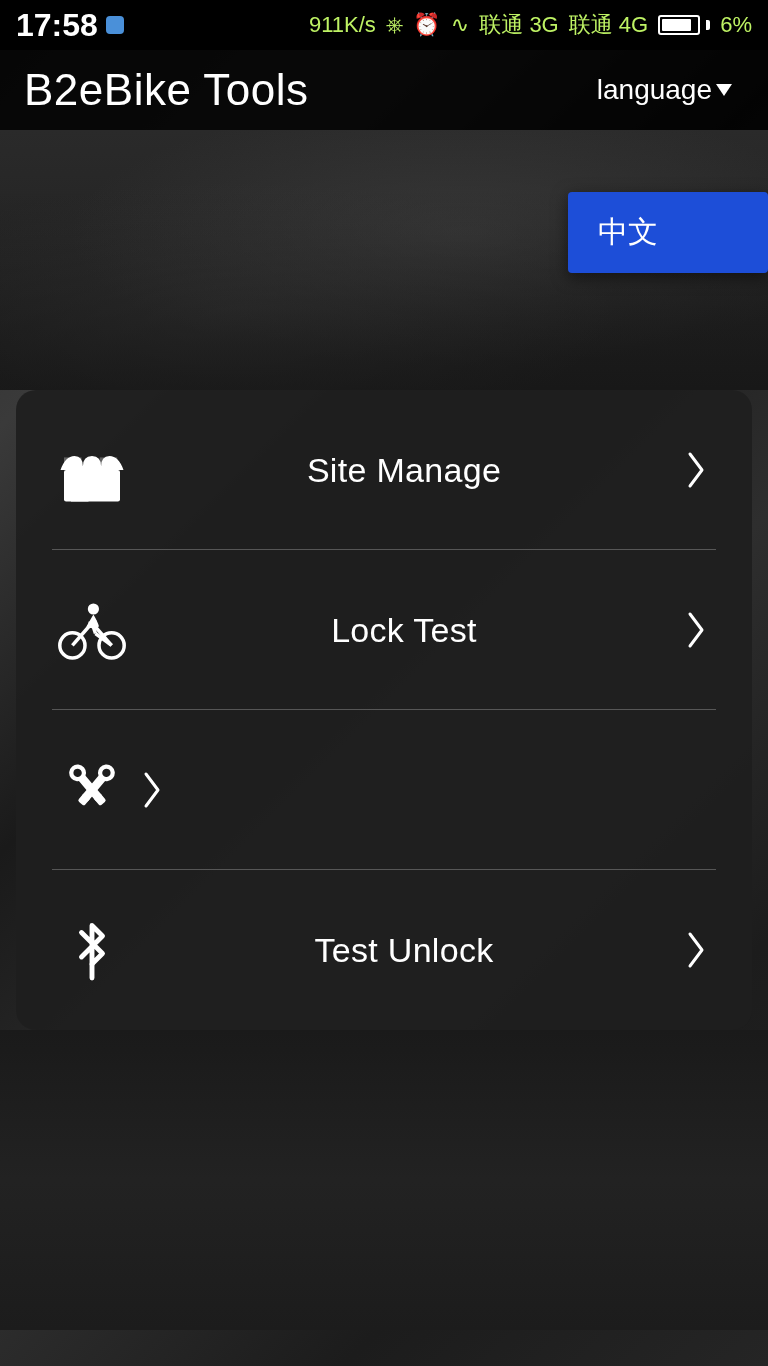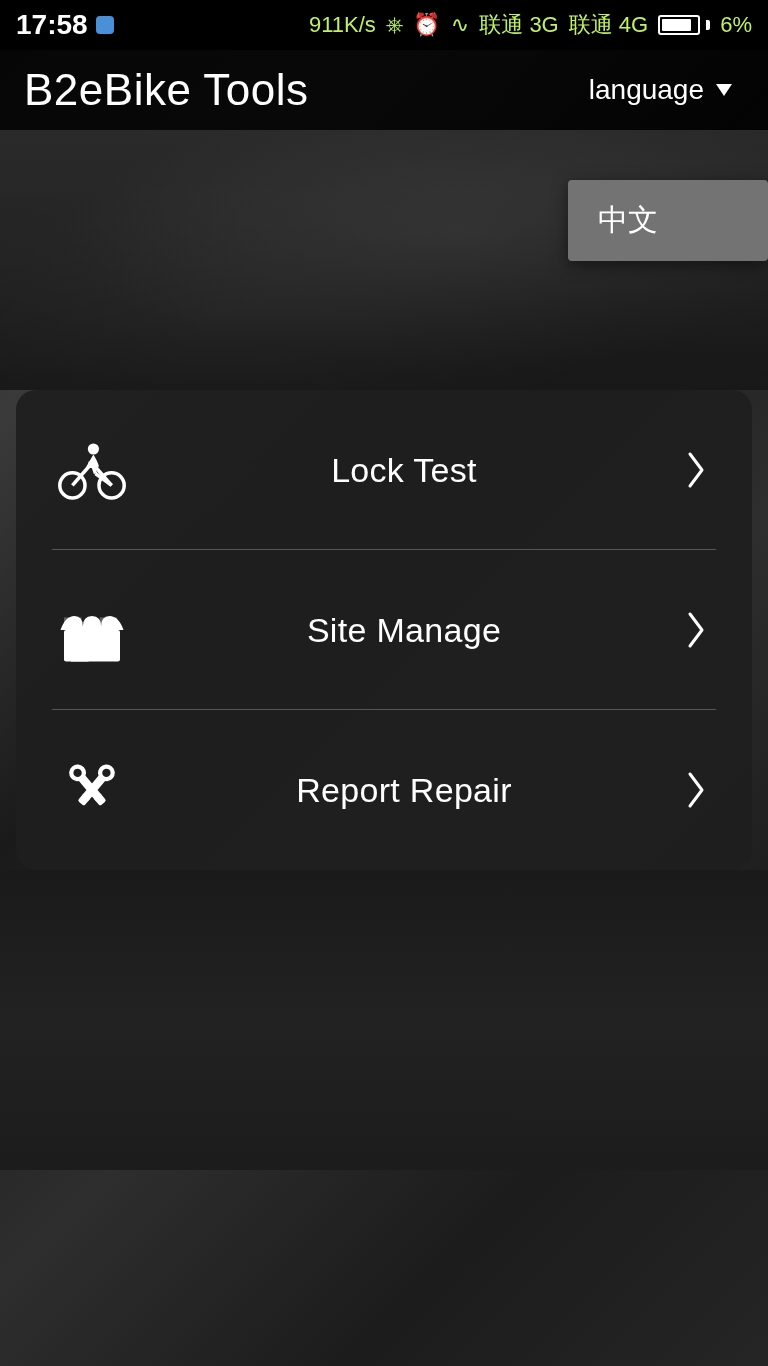--- a/index.html
+++ b/index.html
@@ -37,21 +37,21 @@
       font-weight: 500;
     }
 
     .status-left {
       display: flex;
       align-items: center;
       gap: 8px;
     }
 
     .status-time {
-      font-size: 28px;
+      font-size: 32px;
       font-weight: 600;
       color: #fff;
     }
 
     .status-blue-dot {
       width: 18px;
       height: 18px;
       background: #4a90d9;
       border-radius: 4px;
     }
@@ -111,43 +111,43 @@
     .app-title {
       color: #fff;
       font-size: 44px;
       font-weight: 500;
       letter-spacing: 0.5px;
     }
 
     .language-button {
       display: flex;
       align-items: center;
-      gap: 8px;
+      gap: 0;
       color: #fff;
       font-size: 28px;
       cursor: pointer;
       padding: 8px 12px;
     }
 
     .chevron-down {
       width: 0;
       height: 0;
       border-left: 8px solid transparent;
       border-right: 8px solid transparent;
       border-top: 12px solid #fff;
       margin-left: 4px;
     }
 
     
     .language-dropdown {
       position: absolute;
-      top: 130px;
+      top: 142px;
       right: 0;
       z-index: 100;
-      background: #737373;
+      background: #1d4ed8;
       border-radius: 4px;
       min-width: 200px;
       overflow: hidden;
       box-shadow: 0 4px 16px rgba(0,0,0,0.5);
     }
 
     .dropdown-item {
       display: block;
       padding: 20px 30px;
       color: #fff;
@@ -313,60 +313,60 @@
     <div class="building-silhouette"></div>
   </div>
 </div>
 
 <div class="main-card">
 
   <div class="menu-item">
     <div class="menu-icon">
       <svg viewBox="0 0 100 100" xmlns="http://www.w3.org/2000/svg">
 
+        <rect x="10" y="50" width="80" height="45" rx="3"></rect>
+        <rect x="20" y="65" width="25" height="30"></rect>
+        <rect x="55" y="65" width="25" height="20"></rect>
+        <path d="M5,50 Q12,30 25,30 Q37,30 37,45 Q37,30 50,30 Q63,30 63,45 Q63,30 75,30 Q88,30 95,50 Z"></path>
+
+        <rect x="10" y="32" width="8" height="18" rx="0" opacity="0.3"></rect>
+        <rect x="27" y="32" width="8" height="18" rx="0" opacity="0.3"></rect>
+        <rect x="44" y="32" width="8" height="18" rx="0" opacity="0.3"></rect>
+        <rect x="61" y="32" width="8" height="18" rx="0" opacity="0.3"></rect>
+        <rect x="78" y="32" width="8" height="18" rx="0" opacity="0.3"></rect>
+      </svg>
+    </div>
+    <span class="menu-label">Site Manage</span>
+    <div class="menu-arrow">
+      <svg viewBox="0 0 20 40" xmlns="http://www.w3.org/2000/svg">
+        <polyline points="4,4 16,20 4,36" stroke="white" stroke-width="3" fill="none" stroke-linecap="round" stroke-linejoin="round"></polyline>
+      </svg>
+    </div>
+  </div>
+
+  <div class="menu-item">
+    <div class="menu-icon">
+      <svg viewBox="0 0 100 100" xmlns="http://www.w3.org/2000/svg">
+
         <circle cx="22" cy="72" r="18" stroke="white" stroke-width="5" fill="none"></circle>
         <circle cx="78" cy="72" r="18" stroke="white" stroke-width="5" fill="none"></circle>
 
         <line x1="22" y1="72" x2="50" y2="40" stroke="white" stroke-width="5"></line>
         <line x1="50" y1="40" x2="78" y2="72" stroke="white" stroke-width="5"></line>
         <line x1="50" y1="40" x2="55" y2="55" stroke="white" stroke-width="5"></line>
         <line x1="55" y1="55" x2="78" y2="72" stroke="white" stroke-width="5"></line>
         <line x1="45" y1="40" x2="55" y2="40" stroke="white" stroke-width="4"></line>
 
         <circle cx="52" cy="20" r="8" fill="white"></circle>
         <path d="M52,28 Q58,38 60,45 Q50,50 42,45 Q48,35 52,28Z" fill="white"></path>
 
         <line x1="55" y1="35" x2="47" y2="43" stroke="white" stroke-width="4"></line>
       </svg>
     </div>
     <span class="menu-label">Lock Test</span>
-    <div class="menu-arrow">
-      <svg viewBox="0 0 20 40" xmlns="http://www.w3.org/2000/svg">
-        <polyline points="4,4 16,20 4,36" stroke="white" stroke-width="3" fill="none" stroke-linecap="round" stroke-linejoin="round"></polyline>
-      </svg>
-    </div>
-  </div>
-
-  <div class="menu-item">
-    <div class="menu-icon">
-      <svg viewBox="0 0 100 100" xmlns="http://www.w3.org/2000/svg">
-
-        <rect x="10" y="50" width="80" height="45" rx="3"></rect>
-        <rect x="20" y="65" width="25" height="30"></rect>
-        <rect x="55" y="65" width="25" height="20"></rect>
-        <path d="M5,50 Q12,30 25,30 Q37,30 37,45 Q37,30 50,30 Q63,30 63,45 Q63,30 75,30 Q88,30 95,50 Z"></path>
-
-        <rect x="10" y="32" width="8" height="18" rx="0" opacity="0.3"></rect>
-        <rect x="27" y="32" width="8" height="18" rx="0" opacity="0.3"></rect>
-        <rect x="44" y="32" width="8" height="18" rx="0" opacity="0.3"></rect>
-        <rect x="61" y="32" width="8" height="18" rx="0" opacity="0.3"></rect>
-        <rect x="78" y="32" width="8" height="18" rx="0" opacity="0.3"></rect>
-      </svg>
-    </div>
-    <span class="menu-label">Site Manage</span>
     <div class="menu-arrow">
       <svg viewBox="0 0 20 40" xmlns="http://www.w3.org/2000/svg">
         <polyline points="4,4 16,20 4,36" stroke="white" stroke-width="3" fill="none" stroke-linecap="round" stroke-linejoin="round"></polyline>
       </svg>
     </div>
   </div>
 
   <div class="menu-item">
     <div class="menu-icon">
       <svg viewBox="0 0 100 100" xmlns="http://www.w3.org/2000/svg">
@@ -379,24 +379,38 @@
         </g>
 
         <g transform="rotate(40, 50, 50)">
           <rect x="44" y="15" width="12" height="55" rx="6" fill="white"></rect>
           <circle cx="50" cy="18" r="12" fill="white"></circle>
           <circle cx="50" cy="18" r="6" fill="#1e1e1e"></circle>
           <rect x="44" y="60" width="12" height="15" rx="3" fill="white"></rect>
         </g>
       </svg>
     </div>
-    <span class="menu-label">Report Repair</span>
     <div class="menu-arrow">
       <svg viewBox="0 0 20 40" xmlns="http://www.w3.org/2000/svg">
         <polyline points="4,4 16,20 4,36" stroke="white" stroke-width="3" fill="none" stroke-linecap="round" stroke-linejoin="round"></polyline>
       </svg>
     </div>
   </div>
 
+  <div class="menu-item">
+    <div class="menu-icon">
+      <svg viewBox="0 0 100 100" xmlns="http://www.w3.org/2000/svg">
+
+        <polyline points="35,25 65,55 50,70 50,15 65,30 35,60" stroke="white" stroke-width="7" fill="none" stroke-linecap="round" stroke-linejoin="round"></polyline>
+        <line x1="50" y1="70" x2="50" y2="90" stroke="white" stroke-width="7" stroke-linecap="round"></line>
+      </svg>
+    </div>
+    <span class="menu-label">Test Unlock</span>
+    <div class="menu-arrow">
+      <svg viewBox="0 0 20 40" xmlns="http://www.w3.org/2000/svg">
+        <polyline points="4,4 16,20 4,36" stroke="white" stroke-width="3" fill="none" stroke-linecap="round" stroke-linejoin="round"></polyline>
+      </svg>
+    </div>
+  </div>
 
 </div>
 
 <div class="lower-bg"></div>
 
 </body></html>

